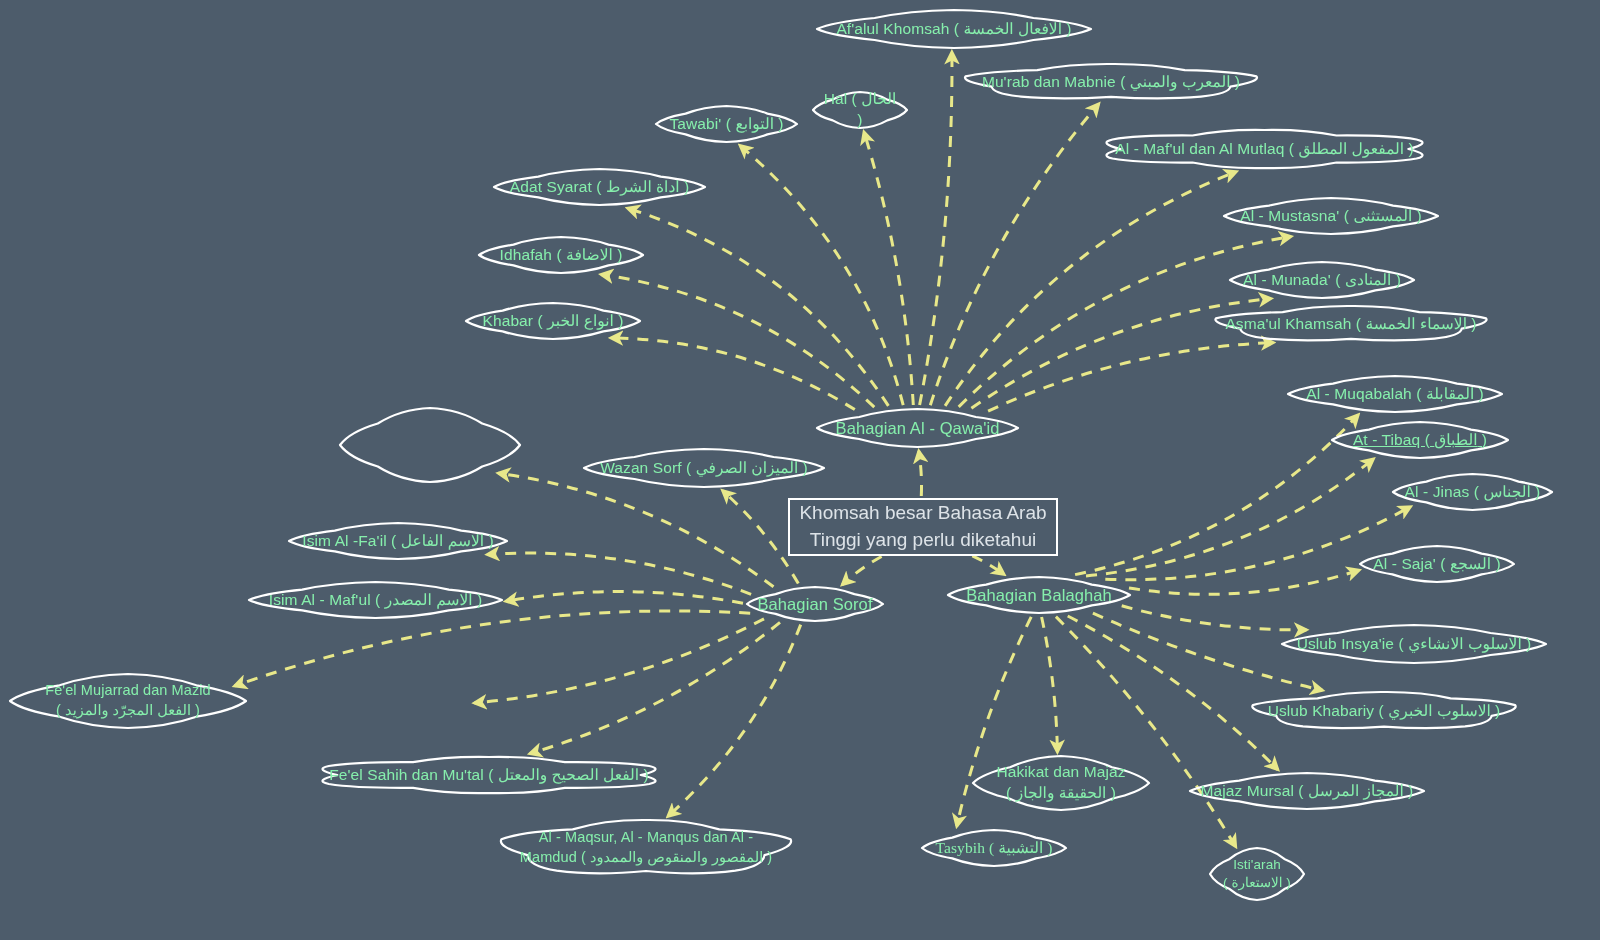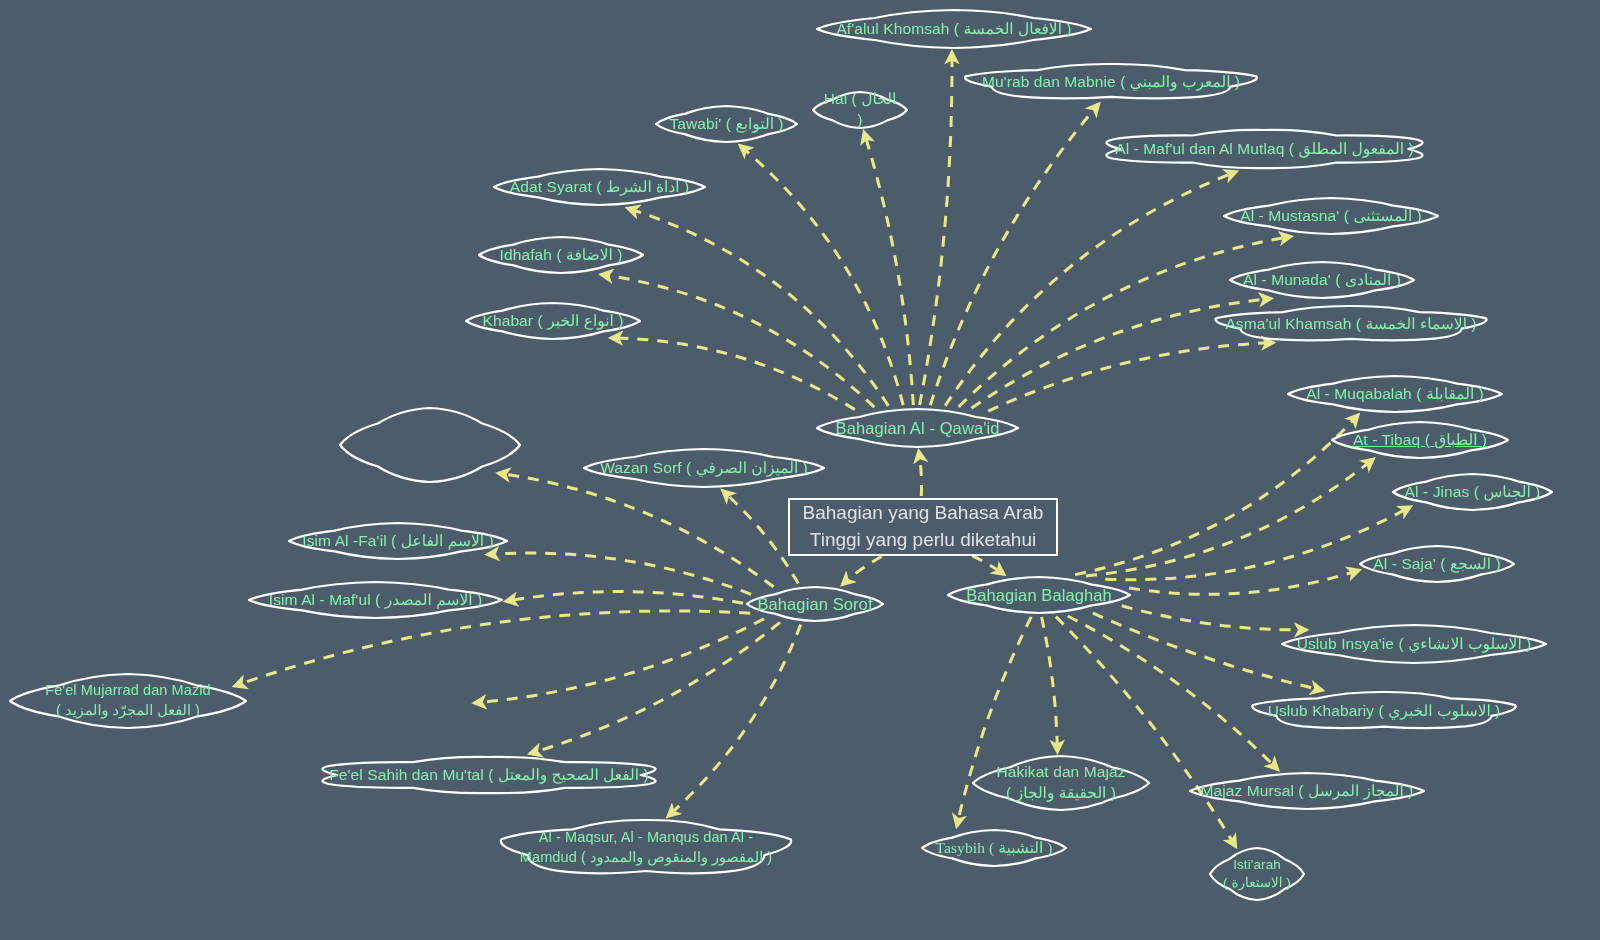--- a/index.html
+++ b/index.html
@@ -117,21 +117,21 @@
       <path d="M1105.3 579.2 Q1268.1 585.7 1410.5 506.7" fill="none" stroke="#e8e88a" stroke-width="3" stroke-dasharray="11 9" stroke-linecap="butt" marker-end="url(#arw)"></path>
       <path d="M1129.0 588.0 Q1246.2 606.6 1359.1 570.1" fill="none" stroke="#e8e88a" stroke-width="3" stroke-dasharray="11 9" stroke-linecap="butt" marker-end="url(#arw)"></path>
       <path d="M1121.7 605.8 Q1212.4 630.8 1306.4 629.9" fill="none" stroke="#e8e88a" stroke-width="3" stroke-dasharray="11 9" stroke-linecap="butt" marker-end="url(#arw)"></path>
       <path d="M1092.9 613.1 Q1203.8 663.2 1322.4 690.3" fill="none" stroke="#e8e88a" stroke-width="3" stroke-dasharray="11 9" stroke-linecap="butt" marker-end="url(#arw)"></path>
       <path d="M1067.7 616.0 Q1185.0 676.0 1277.8 769.6" fill="none" stroke="#e8e88a" stroke-width="3" stroke-dasharray="11 9" stroke-linecap="butt" marker-end="url(#arw)"></path>
       <path d="M1041.6 617.0 Q1056.2 683.7 1057.4 752.0" fill="none" stroke="#e8e88a" stroke-width="3" stroke-dasharray="11 9" stroke-linecap="butt" marker-end="url(#arw)"></path>
       <path d="M1031.2 616.9 Q981.4 717.1 956.8 826.1" fill="none" stroke="#e8e88a" stroke-width="3" stroke-dasharray="11 9" stroke-linecap="butt" marker-end="url(#arw)"></path>
       <path d="M1055.9 616.6 Q1159.6 720.9 1235.7 846.7" fill="none" stroke="#e8e88a" stroke-width="3" stroke-dasharray="11 9" stroke-linecap="butt" marker-end="url(#arw)"></path>
     </svg>
   <div id="node-layer">
-    <div class="center-node" style="left:788px; top:498px; width:270px; height:58px;">Bahagian yang Bahasa Arab
+    <div class="center-node" style="left:788px; top:498px; width:270px; height:58px;">Khomsah besar Bahasa Arab
 Tinggi yang perlu diketahui</div>
   <div class="node f16" style="left: 815px; top: 407px; width: 205px; height: 42px;">
         <svg class="cloud-svg" viewBox="0 0 205 42" preserveAspectRatio="none">
           <path d="M102.5 2.0 Q135.4 2.7 160.8 10.0 Q192.2 14.3 203.0 21.0 Q192.2 27.7 160.8 32.0 Q135.4 39.3 102.5 40.0 Q69.6 39.3 44.2 32.0 Q12.8 27.7 2.0 21.0 Q12.8 14.3 44.2 10.0 Q69.6 2.7 102.5 2.0Z"></path>
         </svg>
         <span class="label">Bahagian Al - Qawa'id</span>
       </div>
       <div class="node f16" style="left: 745px; top: 585px; width: 140px; height: 38px;">
         <svg class="cloud-svg" viewBox="0 0 140 38" preserveAspectRatio="none">
           <path d="M70.0 2.0 Q92.3 2.6 109.4 9.1 Q130.7 13.0 138.0 19.0 Q130.7 25.0 109.4 28.9 Q92.3 35.4 70.0 36.0 Q47.7 35.4 30.6 28.9 Q9.3 25.0 2.0 19.0 Q9.3 13.0 30.6 9.1 Q47.7 2.6 70.0 2.0Z"></path>

